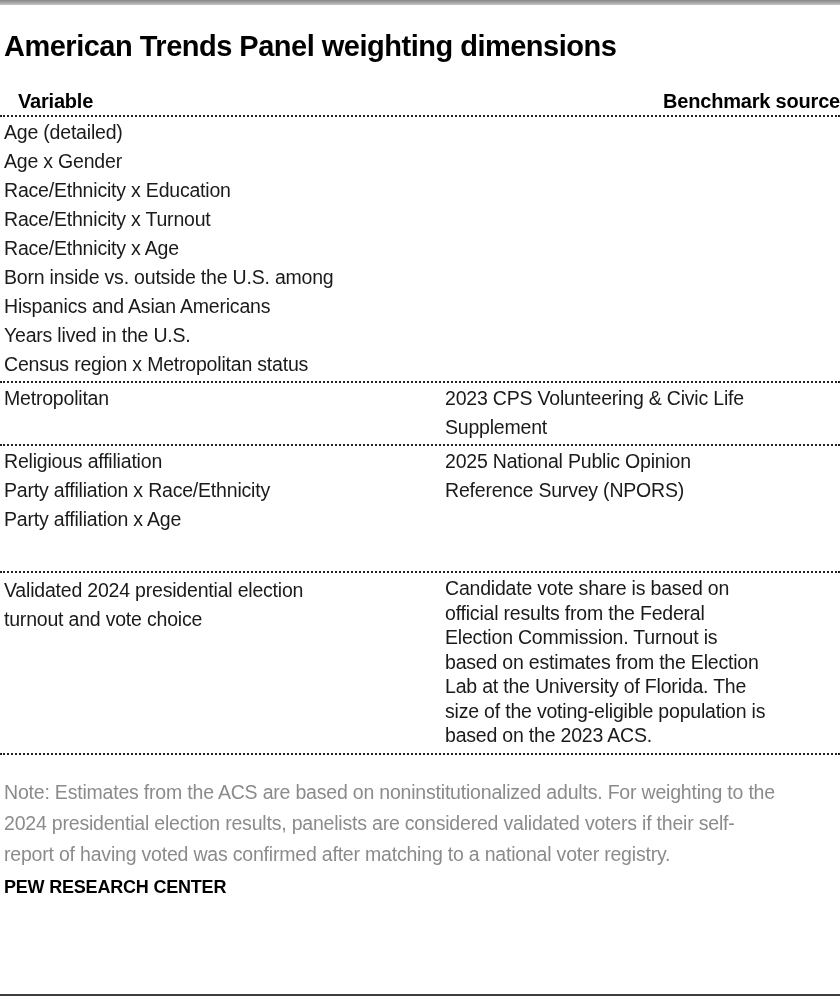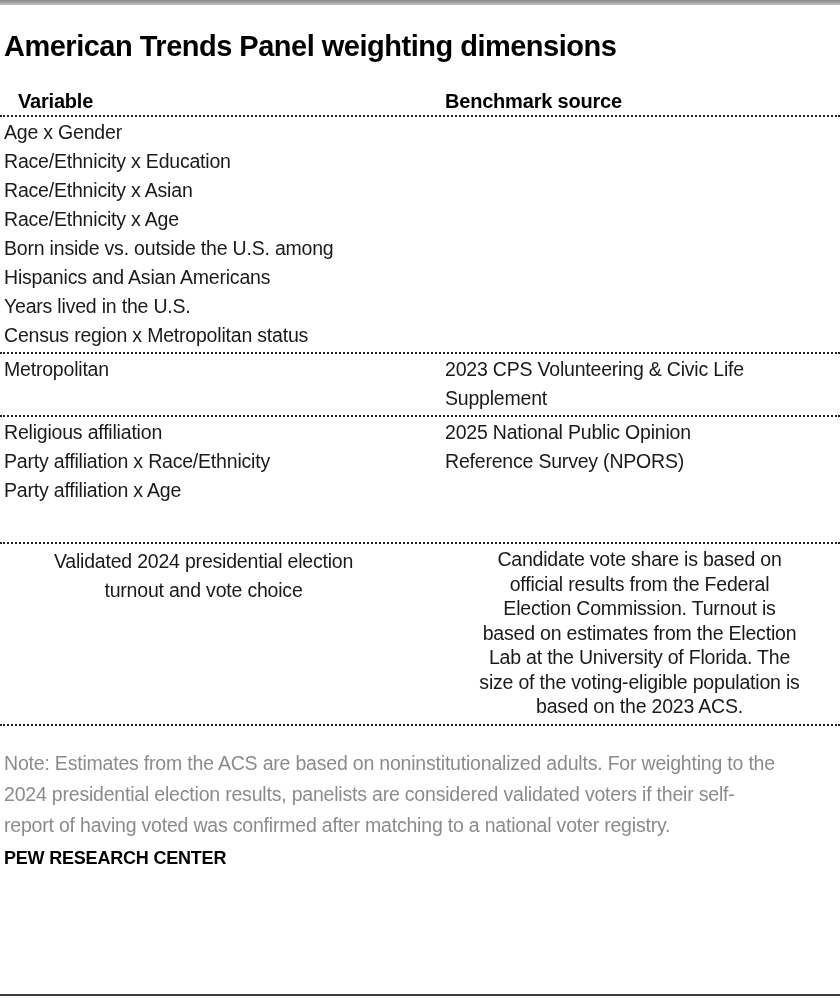--- a/index.html
+++ b/index.html
@@ -26,29 +26,29 @@
   }
   .thead {
     display: grid;
     grid-template-columns: 445px 1fr;
     margin-top: 27px;
     padding-bottom: 2px;
     border-bottom: 2px dotted #222222;
   }
   .th { font-size: 20px; line-height: 23px; font-weight: bold; color: #000000; letter-spacing: -0.2px; }
   .th-var { padding-left: 18px; }
-  .th-bench { text-align: left; }
+  .th-bench { text-align: right; }
   .row {
     display: grid;
     grid-template-columns: 445px 1fr;
     padding: 1px 0 2px 0;
     border-bottom: 2px dotted #222222;
   }
   .row-extra { padding-bottom: 37px; }
-  .row-last { padding-top: 3px; padding-bottom: 5px; text-align: center; }
+  .row-last { padding-top: 3px; padding-bottom: 5px; }
   .varcell { padding-left: 4px; padding-right: 42px; }
   .var-item, .benchcell {
     font-size: 19.5px;
     line-height: 29px;
     letter-spacing: -0.2px;
     color: #1a1a1a;
     white-space: pre-line;
   }
   .benchcell { padding-right: 6px; }
   .benchcell.tight { line-height: 24.5px; }
@@ -84,23 +84,24 @@
 <h1 class="title">American Trends Panel weighting dimensions</h1>
 
 <div class="thead">
   <div class="th th-var">Variable</div>
   <div class="th th-bench">Benchmark source</div>
 </div>
 
 <div id="table-body">
   <div class="row">
     <div class="cell varcell">
+        <div class="var-item">Age (detailed)</div>
         <div class="var-item">Age x Gender</div>
         <div class="var-item">Race/Ethnicity x Education</div>
-        <div class="var-item">Race/Ethnicity x Asian</div>
+        <div class="var-item">Race/Ethnicity x Turnout</div>
         <div class="var-item">Race/Ethnicity x Age</div>
         <div class="var-item">Born inside vs. outside the U.S. among
 Hispanics and Asian Americans</div>
         <div class="var-item">Years lived in the U.S.</div>
         <div class="var-item">Census region x Metropolitan status</div>
       </div>
   </div>
 
   <div class="row">
     <div class="cell varcell">

